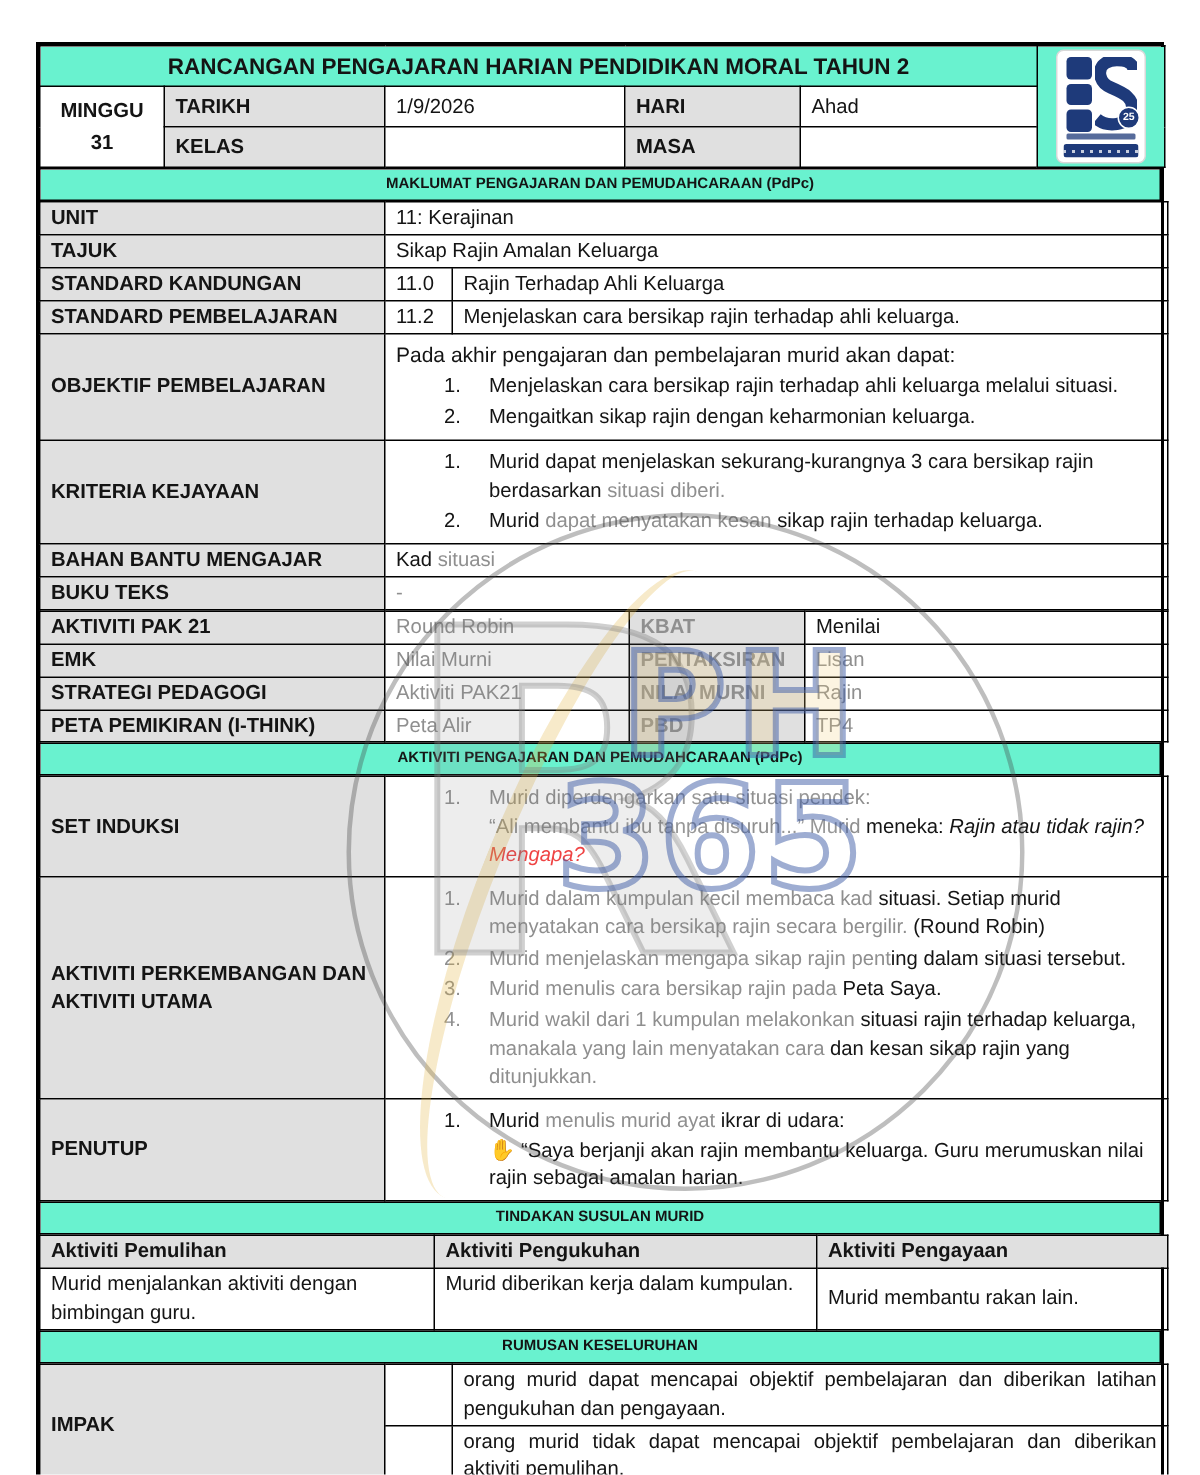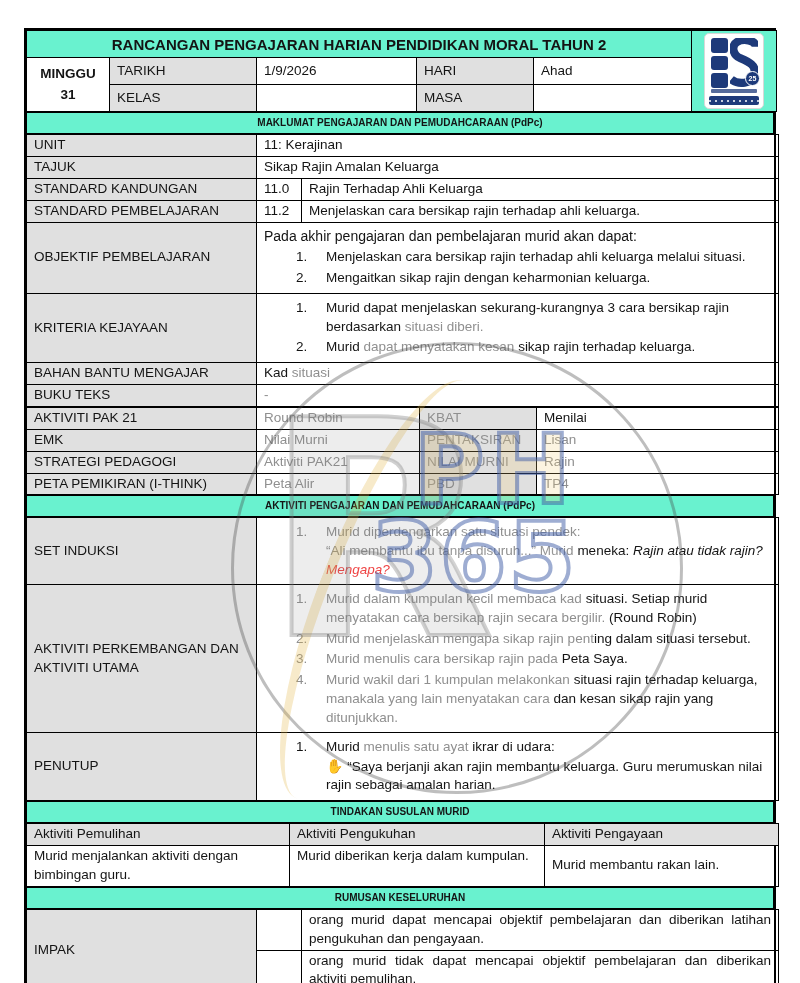--- a/index.html
+++ b/index.html
@@ -2,21 +2,21 @@
 <html><head>
 <meta charset="utf-8">
 <style>
   *{box-sizing:border-box;margin:0;padding:0}
   html,body{background:#ffffff}
   body{width:800px;height:983px;font-family:"Liberation Sans",sans-serif;color:#141414;overflow:hidden}
   .doc{position:relative;width:752px;margin:28px auto 0;border:2px solid #000;background:#fff}
   table{width:100%;border-collapse:collapse;table-layout:fixed}
   td{border:1.5px solid #000;padding:1px 7px;font-size:13.5px;line-height:1.4;vertical-align:middle;overflow:hidden}
   .teal{background:#69f2cf;font-weight:bold;text-align:center}
-  .glabel{background:#e0e0e0;font-weight:normal}
+  .glabel{background:#e0e0e0;font-weight:bold}
   .title-cell{font-size:15px;height:27px}
   .hrow td{height:27px}
   .minggu{background:#fff;font-weight:bold;text-align:center;line-height:1.5}
   .sec td{height:21px;font-size:10px}
   .row td{height:21px}
   .codecell{text-align:left}
   .listwrap{padding:3px 4px 3px 0}
   .num-item{display:flex;align-items:flex-start;margin:2px 0}
   .num{flex:0 0 30px;margin-left:32px;font-size:13.5px}
   .itext{flex:1;white-space:pre-wrap;font-size:13.5px;line-height:1.38;padding-right:6px}
@@ -249,21 +249,21 @@
           <span class="num"><span class="dim">4.</span></span>
           <span class="itext"><span class="dim">Murid wakil dari 1 kumpulan melakonkan </span><span>situasi rajin terhadap keluarga, </span><span class="dim">manakala yang lain menyatakan cara </span><span>dan kesan sikap rajin yang </span><span class="dim">ditunjukkan.</span></span>
         </div>
       </td>
     </tr>
     <tr>
       <td class="glabel">PENUTUP</td>
       <td class="listwrap" style="padding-left:7px">
         <div class="num-item">
           <span class="num"><span>1.</span></span>
-          <span class="itext"><span>Murid </span><span class="dim">menulis satu ayat </span><span>ikrar di udara:
+          <span class="itext"><span>Murid </span><span class="dim">menulis murid ayat </span><span>ikrar di udara:
 </span><span class="hand">✋ </span><span>“Saya berjanji akan rajin membantu keluarga. Guru merumuskan nilai rajin sebagai amalan harian.</span></span>
         </div>
       </td>
     </tr>
   </tbody>
     </table>
 
   <table class="sec">
     <tbody>
         <tr>

